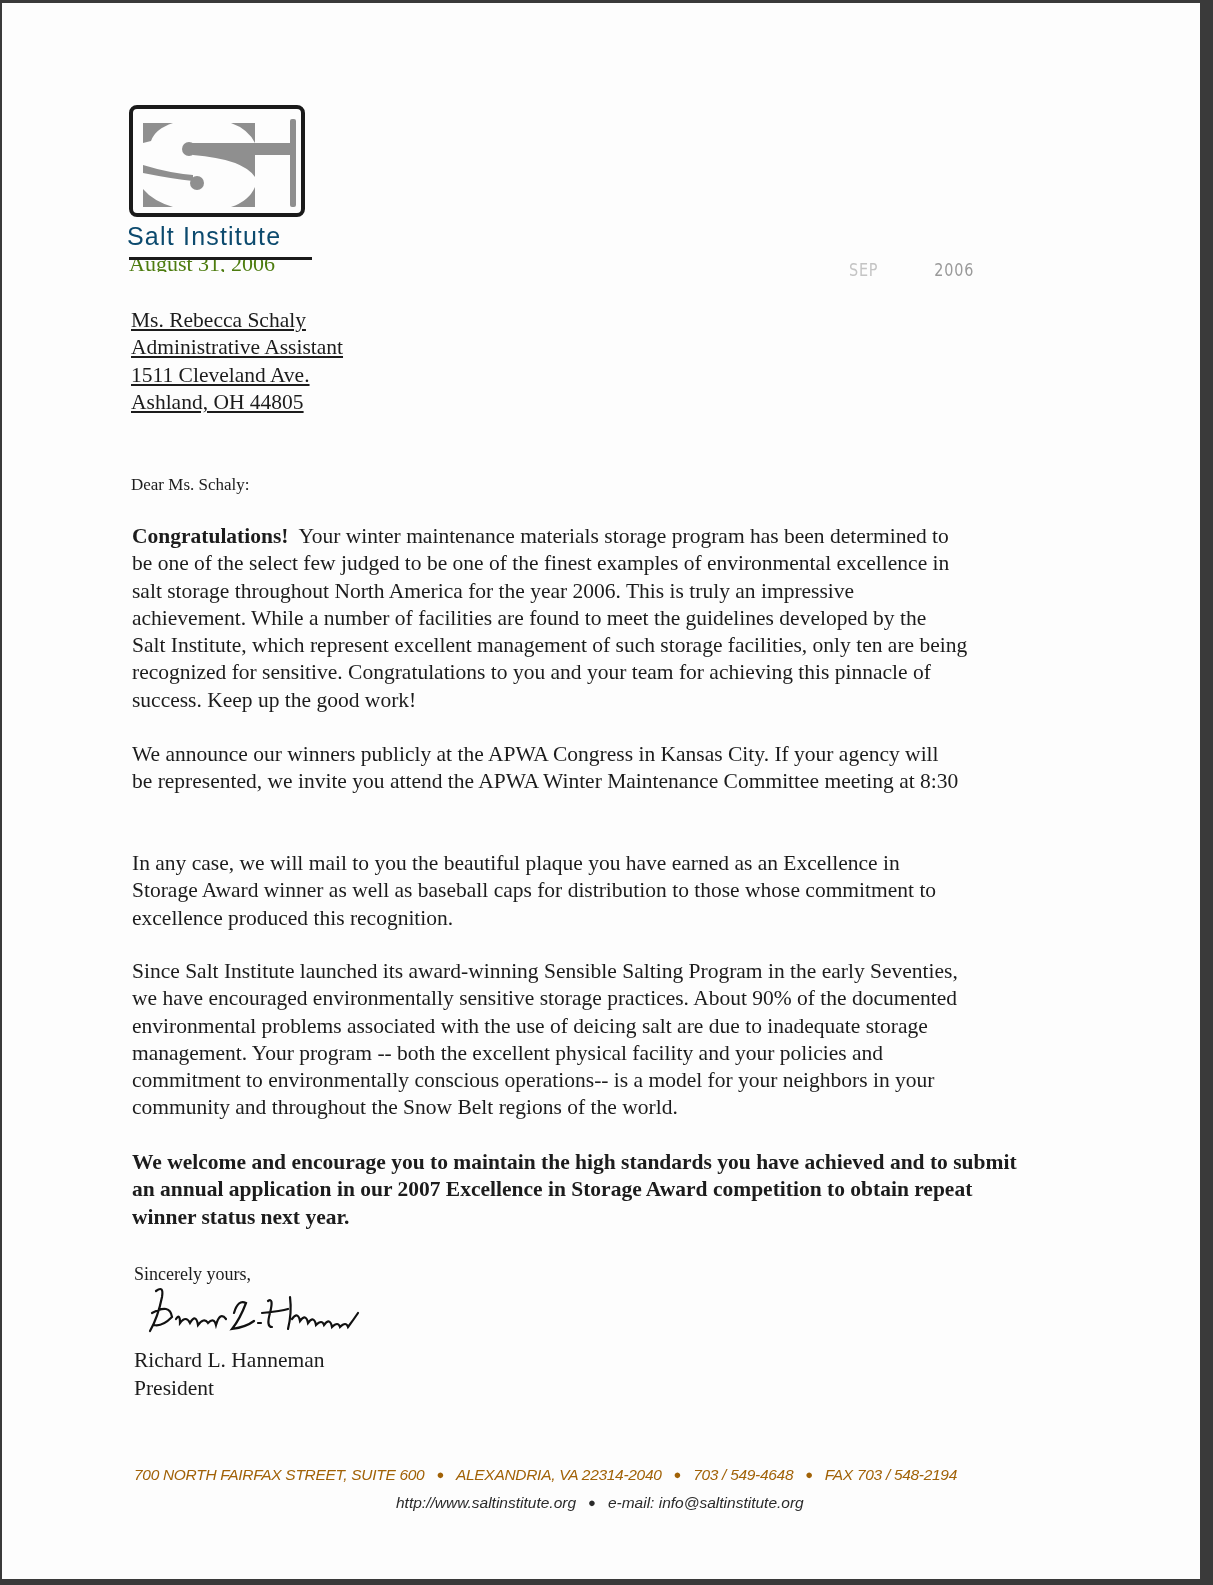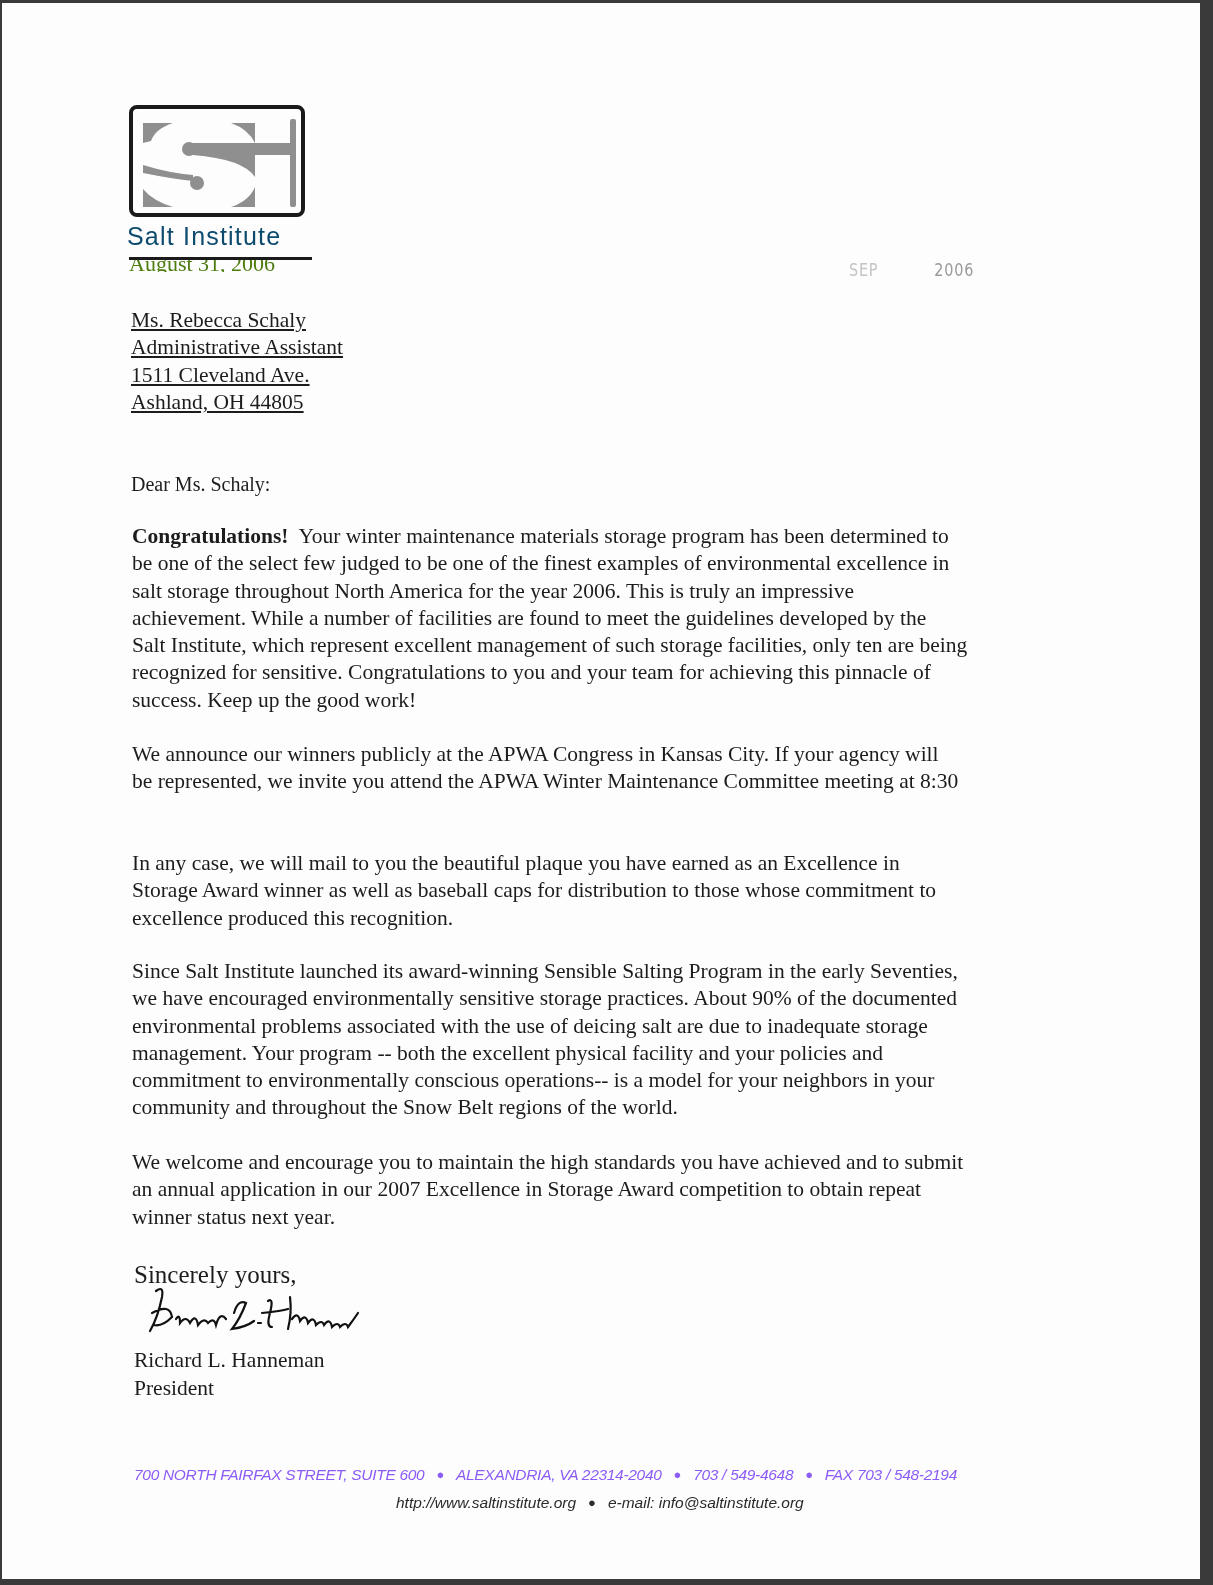--- a/index.html
+++ b/index.html
@@ -86,37 +86,37 @@
       top: 304px;
       font-size: 21.5px;
       line-height: 27.3px;
       text-decoration: underline;
     }
     .address div { white-space: nowrap; }
     .salutation {
       position: absolute;
       left: 129px;
       top: 468px;
-      font-size: 20px;
+      font-size: 17px;
       line-height: 27px;
     }
     .para {
       position: absolute;
       left: 130px;
       width: 930px;
       font-size: 21.5px;
       line-height: 27.3px;
     }
     .para .line { display: block; white-space: nowrap; }
     .para strong { font-weight: bold; font-family: Liberation Serif, serif; }
     .closing {
       position: absolute;
       left: 132px;
       top: 1258px;
-      font-size: 25px;
+      font-size: 18px;
       line-height: 27px;
     }
     .signature {
       position: absolute;
       left: 140px;
       top: 1280px;
     }
     .signer {
       position: absolute;
       left: 132px;
@@ -124,21 +124,21 @@
       font-size: 21.5px;
       line-height: 27.5px;
     }
     .footer-line1 {
       position: absolute;
       left: 132px;
       top: 1463px;
       font-family: "Liberation Sans", "DejaVu Sans", sans-serif;
       font-style: italic;
       font-size: 15.5px;
-      color: #8b5cf6;
+      color: #a16207;
       letter-spacing: -0.3px;
       white-space: nowrap;
     }
     .footer-line2 {
       position: absolute;
       left: 369px;
       top: 1491px;
       font-family: "Liberation Sans", "DejaVu Sans", sans-serif;
       font-style: italic;
       font-size: 15.5px;
@@ -213,21 +213,21 @@
 
   <div class="para" style="top:955px;">
     <span class="line">Since Salt Institute launched its award-winning Sensible Salting Program in the early Seventies,</span>
     <span class="line">we have encouraged environmentally sensitive storage practices.  About 90% of the documented</span>
     <span class="line">environmental problems associated with the use of deicing salt are due to inadequate storage</span>
     <span class="line">management.  Your program -- both the excellent physical facility and your policies and</span>
     <span class="line">commitment to environmentally conscious operations-- is a model for your neighbors in your</span>
     <span class="line">community and throughout the Snow Belt regions of the world.</span>
   </div>
 
-  <div class="para" style="top:1146px;">
+  <div class="para" style="top:1146px;font-weight:bold;">
     <span class="line">We welcome and encourage you to maintain the high standards you have achieved and to submit</span>
     <span class="line">an annual application in our 2007 Excellence in Storage Award competition to obtain repeat</span>
     <span class="line">winner status next year.</span>
   </div>
 
   <div class="closing">Sincerely yours,</div>
 
   <div class="signature">
     <svg width="230" height="60" viewBox="0 0 230 60">
       <path d="M14 8 Q22 2 20 14 Q16 34 8 48 M10 30 Q28 20 30 34 Q20 44 12 42

